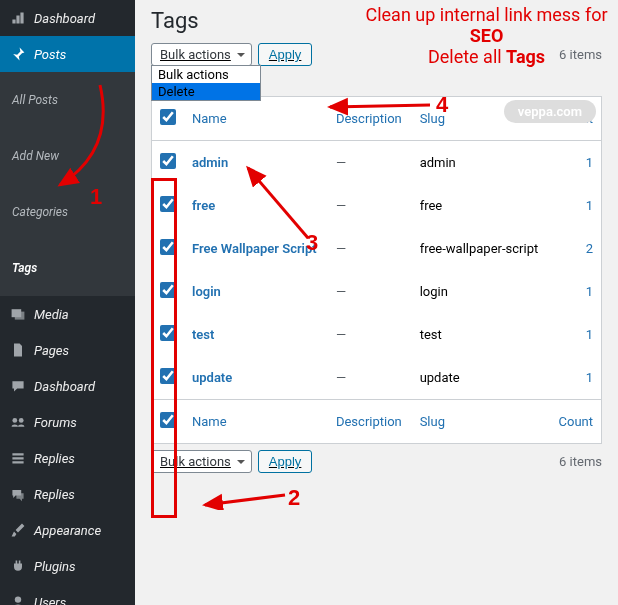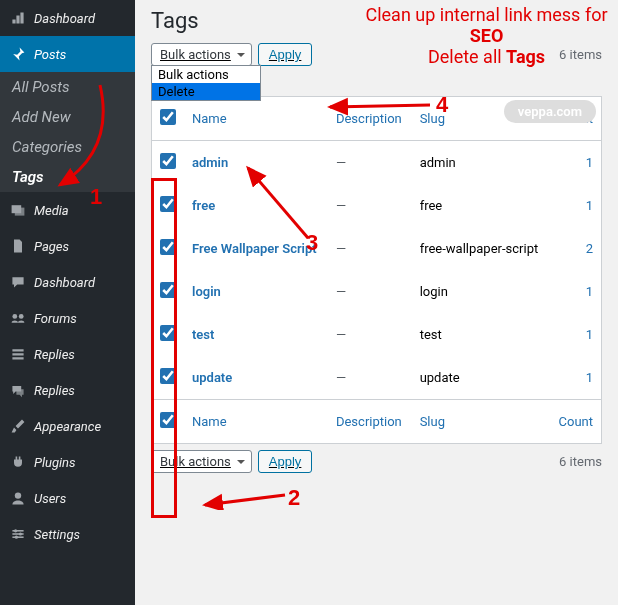--- a/index.html
+++ b/index.html
@@ -5,21 +5,21 @@
   * { box-sizing: border-box; margin: 0; padding: 0; }
   body { font-family: -apple-system, BlinkMacSystemFont, "Segoe UI", Roboto, sans-serif; font-size: 13px; background: #f1f1f1; width: 618px; height: 605px; overflow: hidden; position: relative; }
   .wrap { display: flex; height: 605px; }
   .sidebar { width: 135px; background: #23282d; color: #eee; font-size: 13px; font-style: italic; }
   .sb-item { display: flex; align-items: center; padding: 8px 8px; color: #eee; cursor: pointer; }
   .sb-item .ic { width: 20px; height: 20px; display: inline-flex; align-items: center; justify-content: center; margin-right: 6px; color: #a0a5aa; font-size: 14px; }
   .sb-item.current { background: #0073aa; color: #fff; position: relative; }
   .sb-item.current .ic { color: #fff; }
   .sb-item.current::after { content:""; position:absolute; right:-8px; top:50%; margin-top:-8px; border:8px solid transparent; border-right-color:#f1f1f1; }
   .sb-sub { background: #32373c; }
-  .sb-sub-item { padding: 6px 12px; color: #b4b9be; cursor: pointer; font-size: 15px; }
+  .sb-sub-item { padding: 21px 12px; color: #b4b9be; cursor: pointer; font-size: 12px; }
   .sb-sub-item.active { color: #fff; font-weight: 600; }
   .main { flex: 1; padding: 8px 16px; position: relative; }
   h1.page-title { font-size: 22px; font-weight: 400; color: #23282d; margin-bottom: 10px; }
   .anno-title { color: #e20000; font-size: 18px; position: absolute; top: 4px; left: 220px; text-align: center; font-weight: 400;}
   .anno-title b { font-weight: 700; }
   .tablenav { display: flex; align-items: center; justify-content: space-between; margin: 6px 0; }
   .actions { display: flex; align-items: center; gap: 6px; position: relative; text-decoration: underline; }
   .bulk-select { background:#fff; border:1px solid #7e8993; color:#32373c; padding:3px 20px 3px 8px; font-size:13px; position:relative; border-radius:3px; cursor:pointer;}
   .bulk-select::after{content:"";position:absolute;right:6px;top:50%;margin-top:-2px;border:4px solid transparent;border-top-color:#555;}
   .btn { background:#f6f7f7; border:1px solid #0071a1; color:#0071a1; padding:3px 10px; font-size:13px; border-radius:3px; cursor:pointer;}

